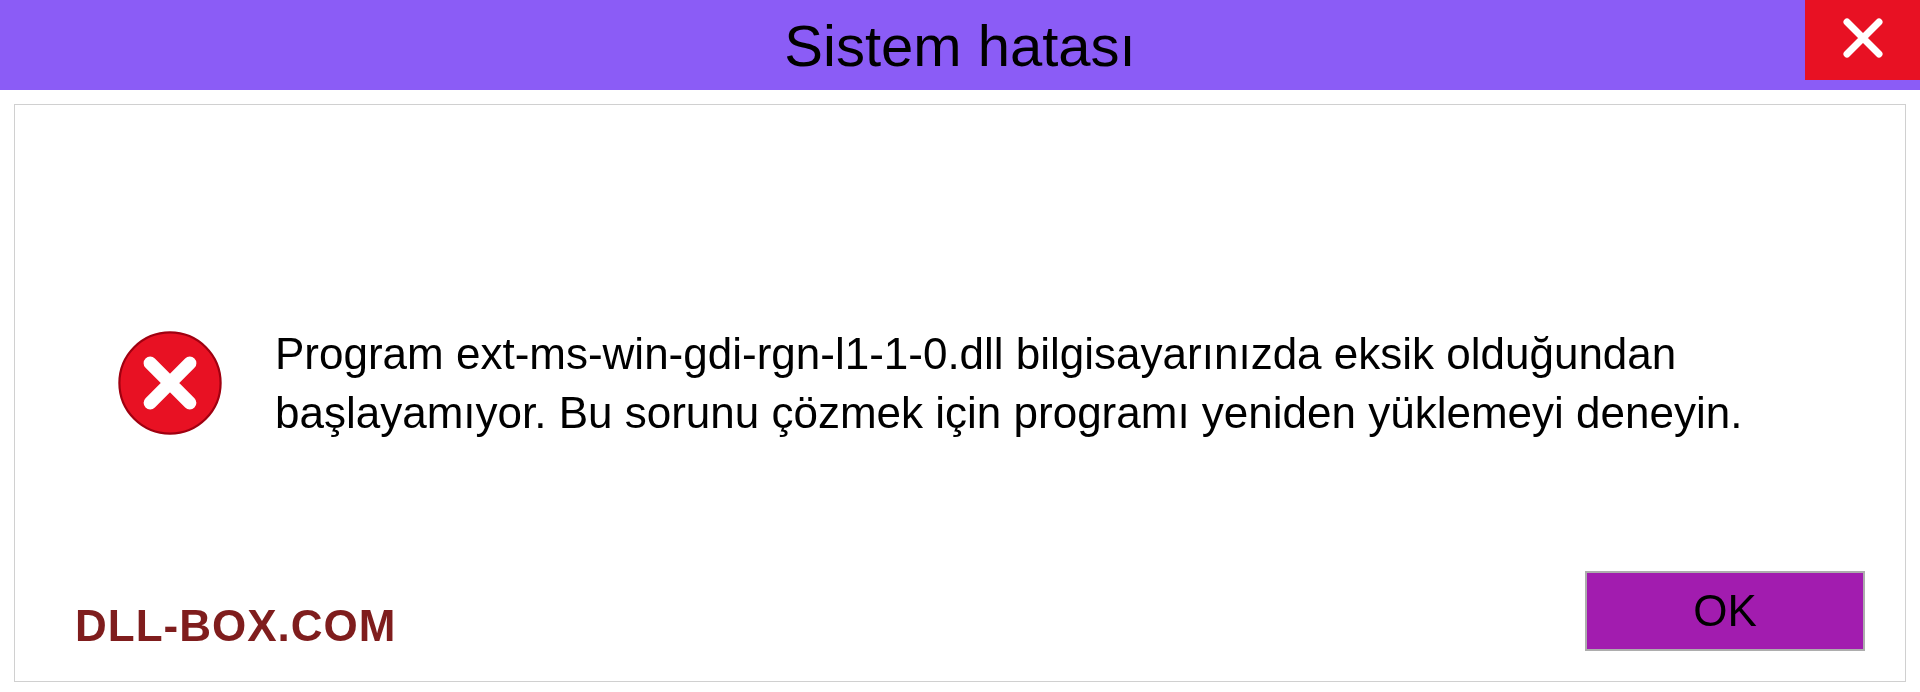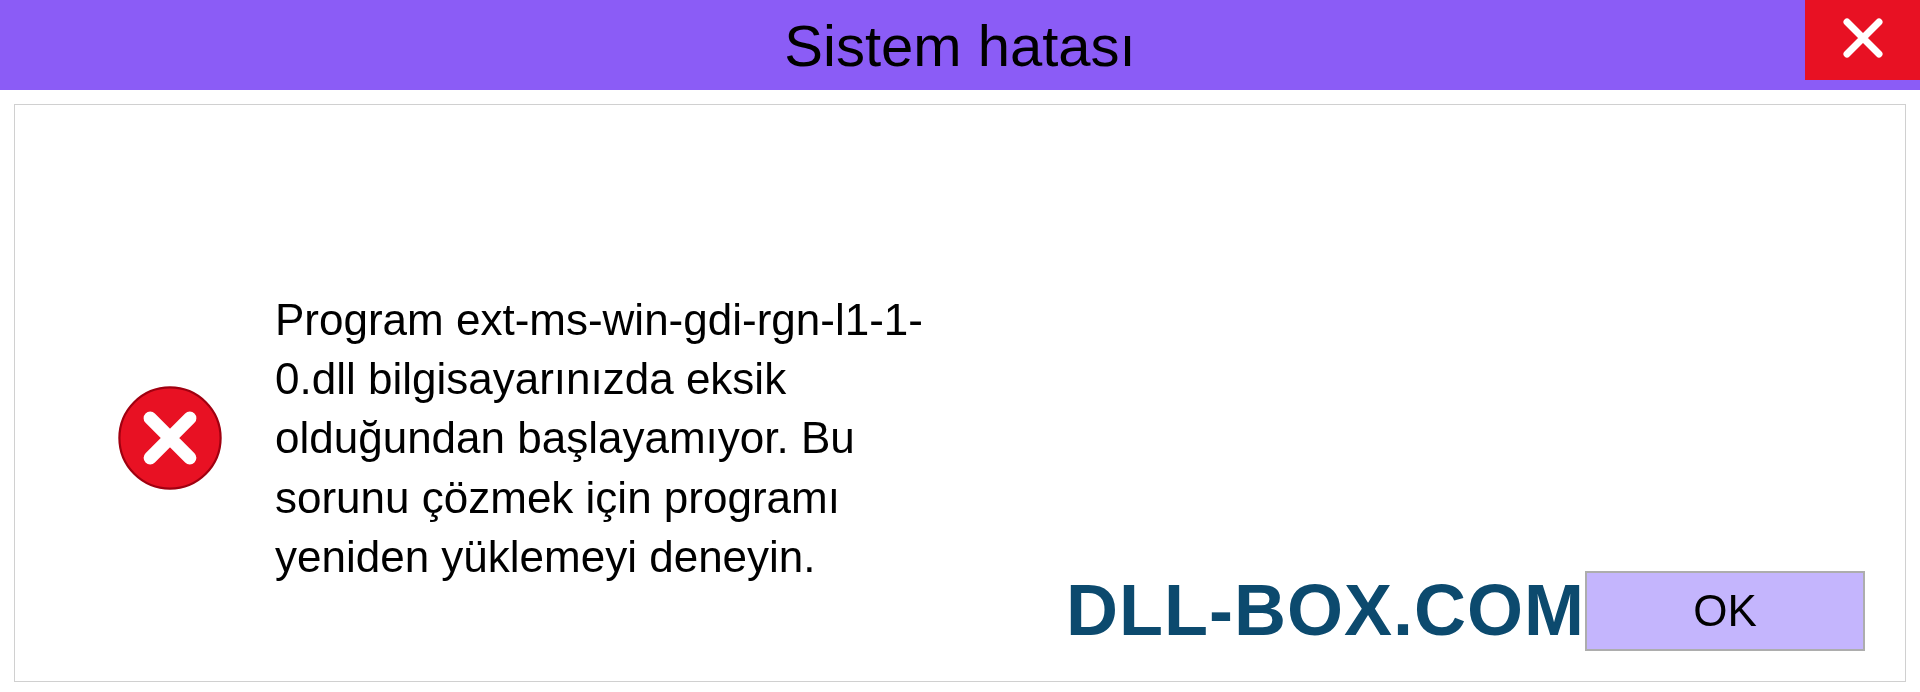--- a/index.html
+++ b/index.html
@@ -45,21 +45,21 @@
       width: 48px;
       height: 48px;
     }
     .dialog-body {
       margin: 14px 14px 0 14px;
       border: 1px solid #d0d0d0;
       background: #ffffff;
       height: 578px;
       position: relative;
       display: flex;
-      flex-direction: row;
+      flex-direction: column;
     }
     .message-row {
       display: flex;
       align-items: center;
       padding: 90px 70px 0 100px;
       gap: 50px;
       flex: 1;
     }
     .error-icon {
       width: 110px;
@@ -76,30 +76,30 @@
       color: #000000;
       max-width: 1500px;
     }
     .footer-row {
       display: flex;
       align-items: flex-end;
       justify-content: space-between;
       padding: 0 40px 30px 60px;
     }
     .watermark {
-      font-size: 72px;
+      font-size: 44px;
       font-weight: 700;
-      color: #0c4a6e;
+      color: #7f1d1d;
       letter-spacing: 1px;
       font-family: Arial, sans-serif;
     }
     .ok-button {
       width: 280px;
       height: 80px;
-      background: #c4b5fd;
+      background: #a21caf;
       border: 2px solid #adadad;
       font-size: 44px;
       color: #000000;
       cursor: pointer;
       display: flex;
       align-items: center;
       justify-content: center;
       font-family: inherit;
     }
   </style>

